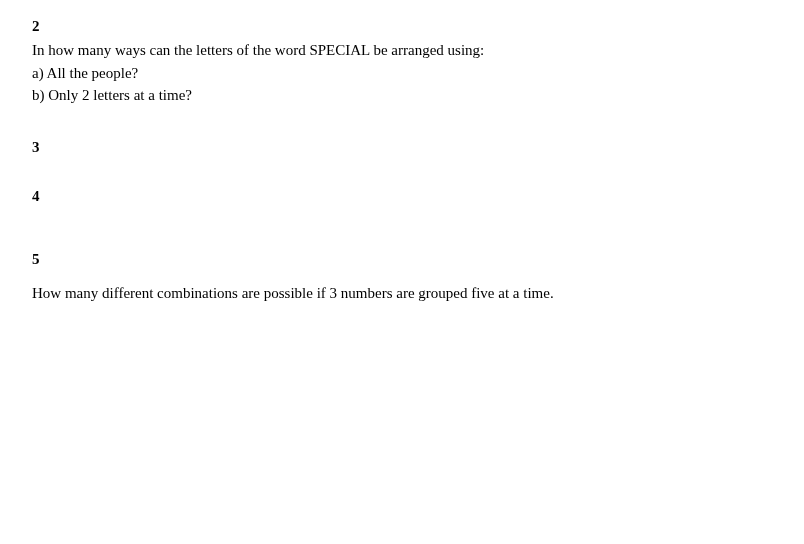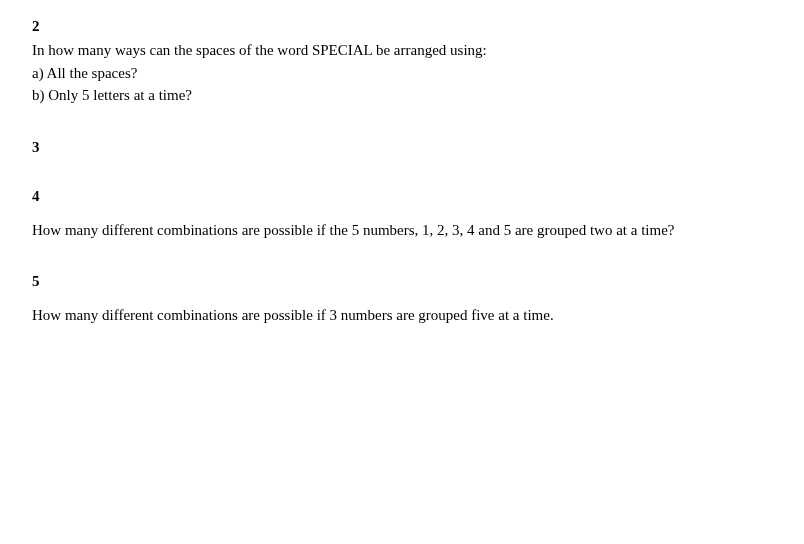--- a/index.html
+++ b/index.html
@@ -36,37 +36,36 @@
       height: 22px;
     }
   </style>
 </head>
 <body>
 
 <div>
 
   <div class="question-block">
     <div class="question-number">2</div>
-    <div class="question-text">In how many ways can the spaces of the word SPECIAL  be arranged using:</div>
-    <div class="sub-item">a) All the spaces?</div>
-    <div class="sub-item">b) Only 5 letters at a time?</div>
+    <div class="question-text">In how many ways can the letters of the word SPECIAL  be arranged using:</div>
+    <div class="sub-item">a) All the people?</div>
+    <div class="sub-item">b) Only 2 letters at a time?</div>
   </div>
 
   <div class="spacer"></div>
 
   <div class="question-block">
     <div class="question-number">3</div>
   </div>
 
   <div class="spacer"></div>
 
   <div class="question-block">
     <div class="question-number">4</div>
     <div class="spacer" style="height:10px;"></div>
-    <div class="question-text">How many different combinations are possible if the 5 numbers, 1, 2, 3, 4 and 5 are grouped two at a time?</div>
   </div>
 
   <div class="spacer"></div>
 
   <div class="question-block">
     <div class="question-number">5</div>
     <div class="spacer" style="height:10px;"></div>
     <div class="question-text">How many different combinations are possible if 3 numbers are grouped five at a time.</div>
   </div>
 

